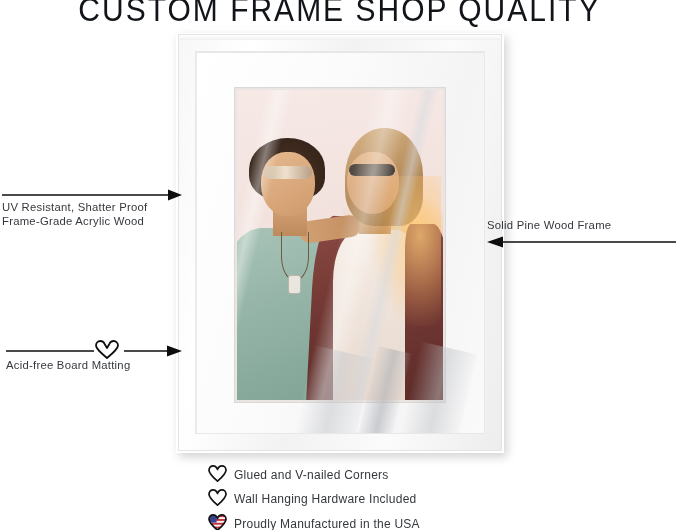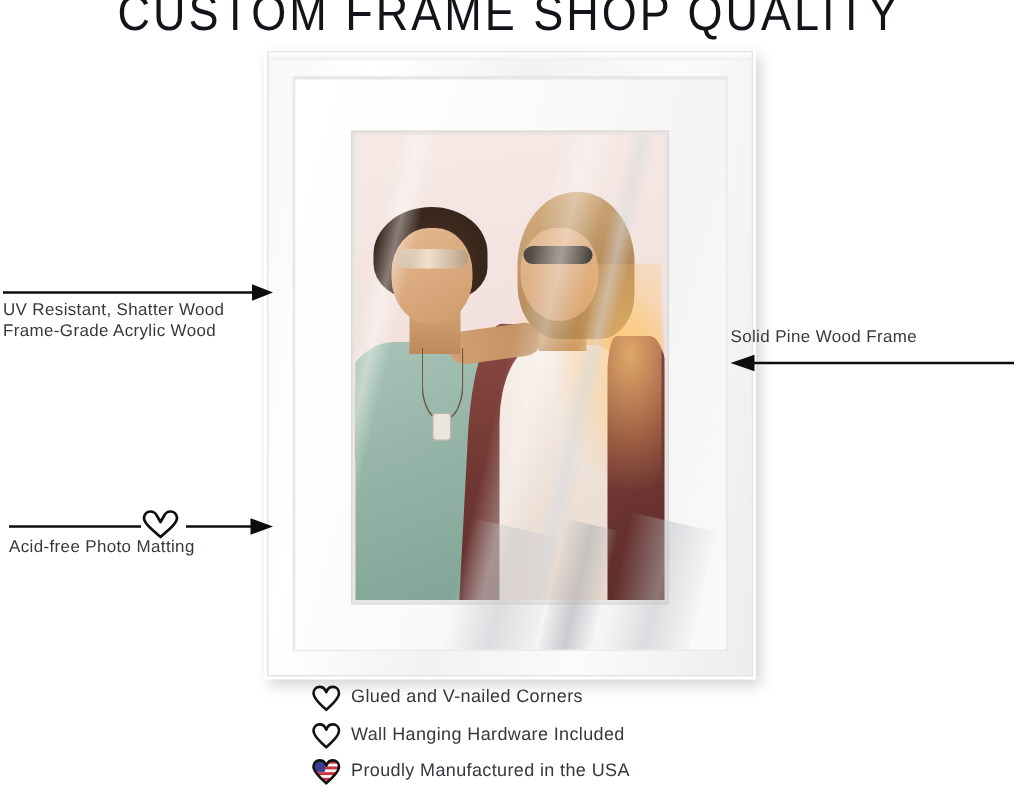--- a/index.html
+++ b/index.html
@@ -196,21 +196,21 @@
   svg{display:block;overflow:visible;}
 
   .c-acrylic{left:2px;top:188px;}
   .c-acrylic .ctext{text-align:left;}
   .c-matting{left:6px;top:340px;}
   .c-pine{left:487px;top:218px;}
   .c-foam{left:483px;top:378px;}
 
   
   .bullets{position:absolute;left:208px;top:457px;}
-  .brow{display:flex;align-items:flex-start;height:24.5px;}
+  .brow{display:flex;align-items:flex-end;height:24.5px;}
   .bicon{width:26px;display:flex;align-items:center;justify-content:flex-start;}
   .blabel{font-size:12px;letter-spacing:.25px;color:#35383d;white-space:nowrap;}
 </style>
 </head>
 <body>
 
 <div id="stage">
 
   <div class="title">CUSTOM FRAME SHOP QUALITY</div>
 
@@ -257,32 +257,32 @@
     <div class="mstreak m1"></div>
     <div class="mstreak m2"></div>
     <div class="mstreak m3"></div>
   </div>
 
   <div class="callout c-acrylic">
     <svg width="180" height="12">
       <line x1="0" y1="7" x2="168" y2="7" stroke="#0d0d0d" stroke-width="1.6"></line>
       <polygon points="166,1.5 180,7 166,12.5" fill="#0d0d0d"></polygon>
     </svg>
-    <div class="ctext">UV Resistant, Shatter Wood</div>
+    <div class="ctext">UV Resistant, Shatter Proof</div>
     <div class="ctext">Frame-Grade Acrylic Wood</div>
   </div>
 
   <div class="callout c-matting">
     <svg width="176" height="18">
       <line x1="0" y1="11" x2="88" y2="11" stroke="#0d0d0d" stroke-width="1.6"></line>
       <path d="M101,18 C94,12 90,8.5 90,5.4 C90,2.9 91.9,1 94.3,1 C96.1,1 97.7,2.1 98.5,3.7 L101,8 L103.5,3.7 C104.3,2.1 105.9,1 107.7,1 C110.1,1 112,2.9 112,5.4 C112,8.5 108,12 101,18 Z" fill="none" stroke="#0d0d0d" stroke-width="1.8" stroke-linejoin="round"></path>
       <line x1="118" y1="11" x2="163" y2="11" stroke="#0d0d0d" stroke-width="1.6"></line>
       <polygon points="161,5.5 176,11 161,16.5" fill="#0d0d0d"></polygon>
     </svg>
-    <div class="ctext">Acid-free Photo Matting</div>
+    <div class="ctext">Acid-free Board Matting</div>
   </div>
 
   <div class="callout c-pine">
     <div class="ctext">Solid Pine Wood Frame</div>
     <svg width="190" height="13" style="margin-top:3px">
       <line x1="14" y1="7" x2="190" y2="7" stroke="#0d0d0d" stroke-width="1.6"></line>
       <polygon points="16,1.5 0,7 16,12.5" fill="#0d0d0d"></polygon>
     </svg>
   </div>
 

